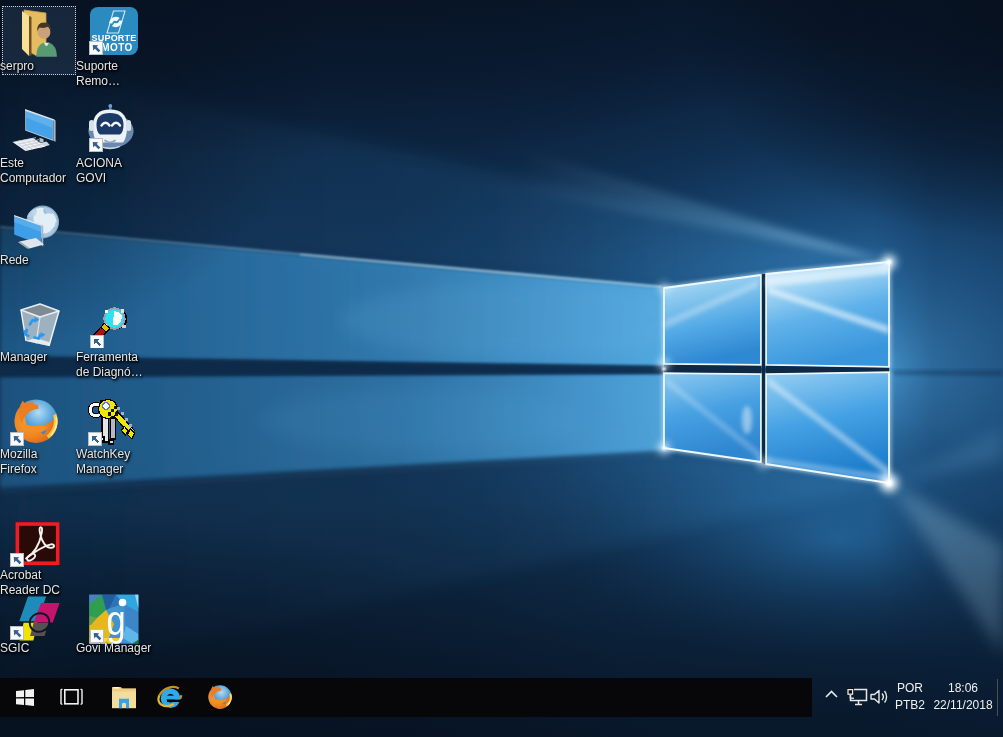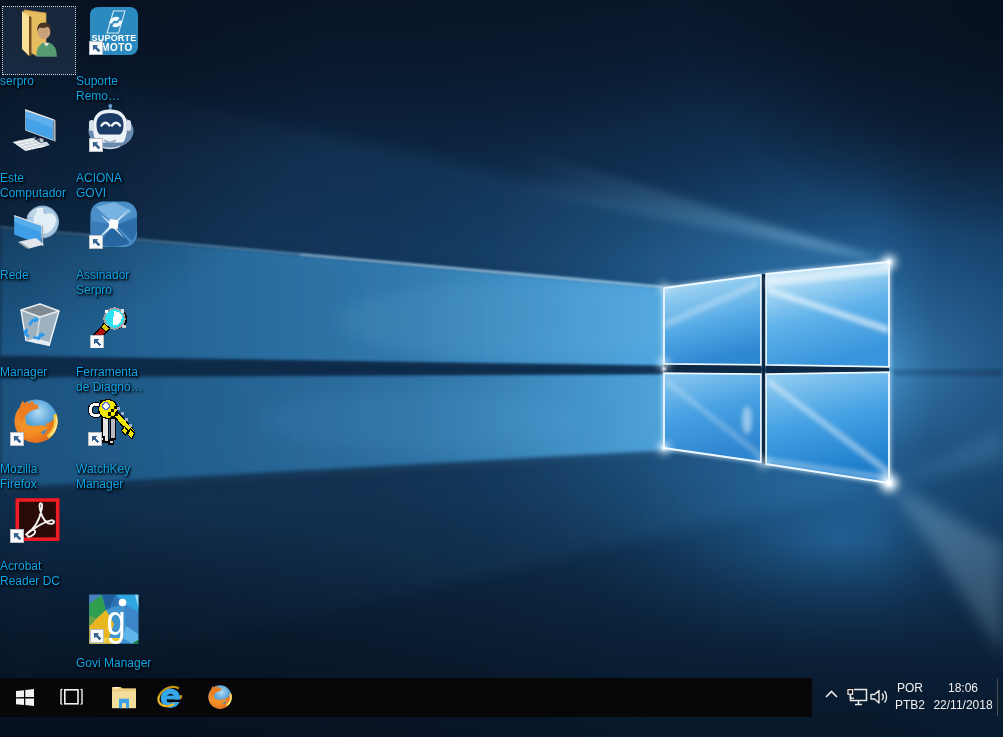--- a/index.html
+++ b/index.html
@@ -1,21 +1,21 @@
 <!DOCTYPE html>
 <html><head><meta charset="utf-8">
 <style>
 html,body{margin:0;padding:0;background:#000;}
 body{width:1003px;height:737px;overflow:hidden;font-family:"Liberation Sans",sans-serif;}
 #desk{position:relative;width:1003px;height:737px;background:#0a1626;overflow:hidden;}
 #wall{position:absolute;left:0;top:0;}
 .icon{position:absolute;width:76px;color:#fff;}
 .ic{position:relative;width:56px;height:48px;margin:0 auto;}
 .ic svg{position:absolute;left:0;top:0;}
-.lbl{position:relative;font-size:12px;line-height:15px;margin-top:19px;color:#0ea5e9;
+.lbl{position:relative;font-size:12px;line-height:15px;margin-top:4px;color:#e5e5e5;
  text-shadow:1px 1px 2px rgba(0,0,0,.95),0 0 2px rgba(0,0,0,.8),1px 2px 3px rgba(0,0,0,.8);}
 #sel{position:absolute;left:1.5px;top:-1px;width:72px;height:67px;border:1px dotted rgba(240,240,240,.85);background:rgba(120,160,210,.14);}
 #taskbar{position:absolute;left:0;top:678px;width:812px;height:39px;background:#070709;}
 .tb{position:absolute;}
 .trytxt{position:absolute;font-size:12px;color:#f0f0f0;white-space:nowrap;transform:translateX(-50%);}
 </style></head>
 <body>
 <div id="desk">
 <svg id="wall" width="1003" height="737" viewBox="0 0 1003 737">
  <defs>
@@ -309,37 +309,20 @@
   <polygon points="4,14 31.6,23.6 31.6,25.2 4,15.6" fill="#dde4e9"></polygon>
   <polygon points="31.6,23.6 33.2,25 33.2,45.6 31.6,44.6" fill="#aab4bc"></polygon>
   <polygon points="4.2,15.5 31.2,25 31.2,31 4.2,21" fill="#5cb0ec" opacity="0.8"></polygon>
   <polygon points="9.5,40.5 26,37 34,43.5 19.5,47.5" fill="#dfe5ea"></polygon>
   <polygon points="9.5,40.5 19.5,47.5 17.5,47.8 8,41.2" fill="#a8b2ba"></polygon>
  </svg>
       </div>
  <div class="lbl">Rede</div>
 </div>
 
-<div class="icon" style="left:76px;top:201px">
- <div class="ic">
-        <svg width="56" height="50" viewBox="0 0 56 50">
-  <rect x="4.5" y="0.5" width="46.5" height="45.5" rx="13" fill="#4a8ec8"></rect>
-  <path d="M10 6 L28 1 L46 10 L28 23 Z" fill="#7cb6e2" opacity="0.9"></path>
-  <path d="M4.5 20 L24 23 L10 40 Q5 35 4.5 28 Z" fill="#3a7cb8"></path>
-  <path d="M51 16 L30 24 L46 40 Q51 34 51 26 Z" fill="#2e6ea8"></path>
-  <path d="M12 43 Q28 49 44 42 L28 24 Z" fill="#2565a0"></path>
-  <polygon points="10,39.5 25.5,24.5 28.2,21.8 45,6.5 28.8,23.2" fill="#ffffff"></polygon>
-  <polygon points="10,39.5 27,25.8 24.5,24.2" fill="#e8f2fa" opacity="0.85"></polygon>
-  <polygon points="14.5,13.5 26.2,22.8 28.5,25.5 38.5,37.5 26.5,26.5 24.2,23.8" fill="#ffffff" opacity="0.9"></polygon>
-  <rect x="23.2" y="18.6" width="9" height="9" fill="#ffffff" transform="rotate(7 27.7 23.1)"></rect>
-  <use href="#sc" x="3" y="34"></use>
- </svg>
-      </div>
- <div class="lbl">Assinador<br>Serpro</div>
-</div>
 
 <div class="icon" style="left:0;top:298px">
  <div class="ic">
         <svg width="56" height="50" viewBox="0 0 56 50">
   <polygon points="11,12 16,43 39,48 49,13 29,6" fill="#c8d0d6" opacity="0.75"></polygon>
   <polygon points="11,12 30,6 49,13 30,19" fill="#7e8a94"></polygon>
   <polygon points="11,12 30,6 49,13 30,19" fill="none" stroke="#e8ecef" stroke-width="1.6" stroke-linejoin="round"></polygon>
   <polygon points="16,43 25,40 39,44 39,48" fill="#eef1f4" opacity="0.9"></polygon>
   <line x1="11" y1="12" x2="16" y2="43" stroke="#f2f5f7" stroke-width="1.4"></line>
   <line x1="49" y1="13" x2="39" y2="48" stroke="#f2f5f7" stroke-width="1.4"></line>
@@ -421,33 +404,46 @@
 <div class="icon" style="left:0;top:395px">
  <div class="ic">
         <svg width="56" height="52" viewBox="0 0 56 52">
   <use href="#ffx" x="2" y="2" width="48" height="48"></use>
   <use href="#sc" x="0" y="37"></use>
  </svg>
       </div>
  <div class="lbl">Mozilla<br>Firefox</div>
 </div>
 
-<div class="icon" style="left:0;top:492px">
+<div class="icon" style="left:0;top:516px">
  <div class="ic">
         <svg width="56" height="52" viewBox="0 0 56 52">
   <rect x="5.5" y="6.2" width="44" height="42.8" fill="#2a0a06"></rect>
   <rect x="7.3" y="8" width="40.4" height="39.2" fill="none" stroke="#ee1c24" stroke-width="3.6"></rect>
   <path d="M16 42.5 C25.5 36.5 30 26 31.7 17 C32.3 13.5 32.3 11.4 30.8 11.3 C29.3 11.2 29.3 14 30.1 17.5 C31.7 25.5 36 32.5 41.5 31.8 C45.3 31.3 44.7 27.6 40.9 28.4 C35 29.6 23.5 36.8 16 42.5 Z" fill="none" stroke="#f4f1ee" stroke-width="1.9" stroke-linejoin="round"></path>
   <ellipse cx="21.1" cy="41.2" rx="4.6" ry="2.5" transform="rotate(-36 21.1 41.2)" fill="none" stroke="#f4f1ee" stroke-width="1.8"></ellipse>
   <use href="#sc" x="0" y="37"></use>
  </svg>
       </div>
  <div class="lbl">Acrobat<br>Reader DC</div>
 </div>
 
+<div class="icon" style="left:0;top:589px">
+ <div class="ic">
+        <svg width="56" height="56" viewBox="0 0 56 56">
+  <polygon points="18,7.5 36.2,7.5 27.1,32.3 9.3,32.3" fill="#1e8cba"></polygon>
+  <polygon points="31,14 49.6,14 42.8,33.5 23.6,33.5" fill="#c4146e"></polygon>
+  <polygon points="13.6,33.7 27.4,33.7 23.4,51.4 9.6,51.4" fill="#f2e200"></polygon>
+  <polygon points="23.6,34.1 38.6,34.1 34.6,47.1 20.1,47.1" fill="#555152"></polygon>
+  <ellipse cx="29.5" cy="33.5" rx="10" ry="9.2" fill="none" stroke="#0e1626" stroke-width="1.9" transform="rotate(-20 29.5 33.5)"></ellipse>
+  <use href="#sc" x="0" y="37"></use>
+ </svg>
+      </div>
+ <div class="lbl">SGIC</div>
+</div>
 
 <div class="icon" style="left:76px;top:589px">
  <div class="ic">
         <svg width="56" height="56" viewBox="0 0 56 56">
   <g>
   <rect x="3.3" y="5.7" width="49" height="49" fill="#3f94d0"></rect>
   <polygon points="3.3,5.7 16,5.7 3.3,15" fill="#4a7fc0"></polygon>
   <polygon points="3.3,15 16,5.7 20,21 11,29 3.3,27" fill="#2f9e4f"></polygon>
   <polygon points="3.3,27 11,29 5,36 3.3,36" fill="#6aa53f"></polygon>
   <polygon points="16,5.7 30,5.7 24,19 20,21" fill="#1f5f9e"></polygon>

